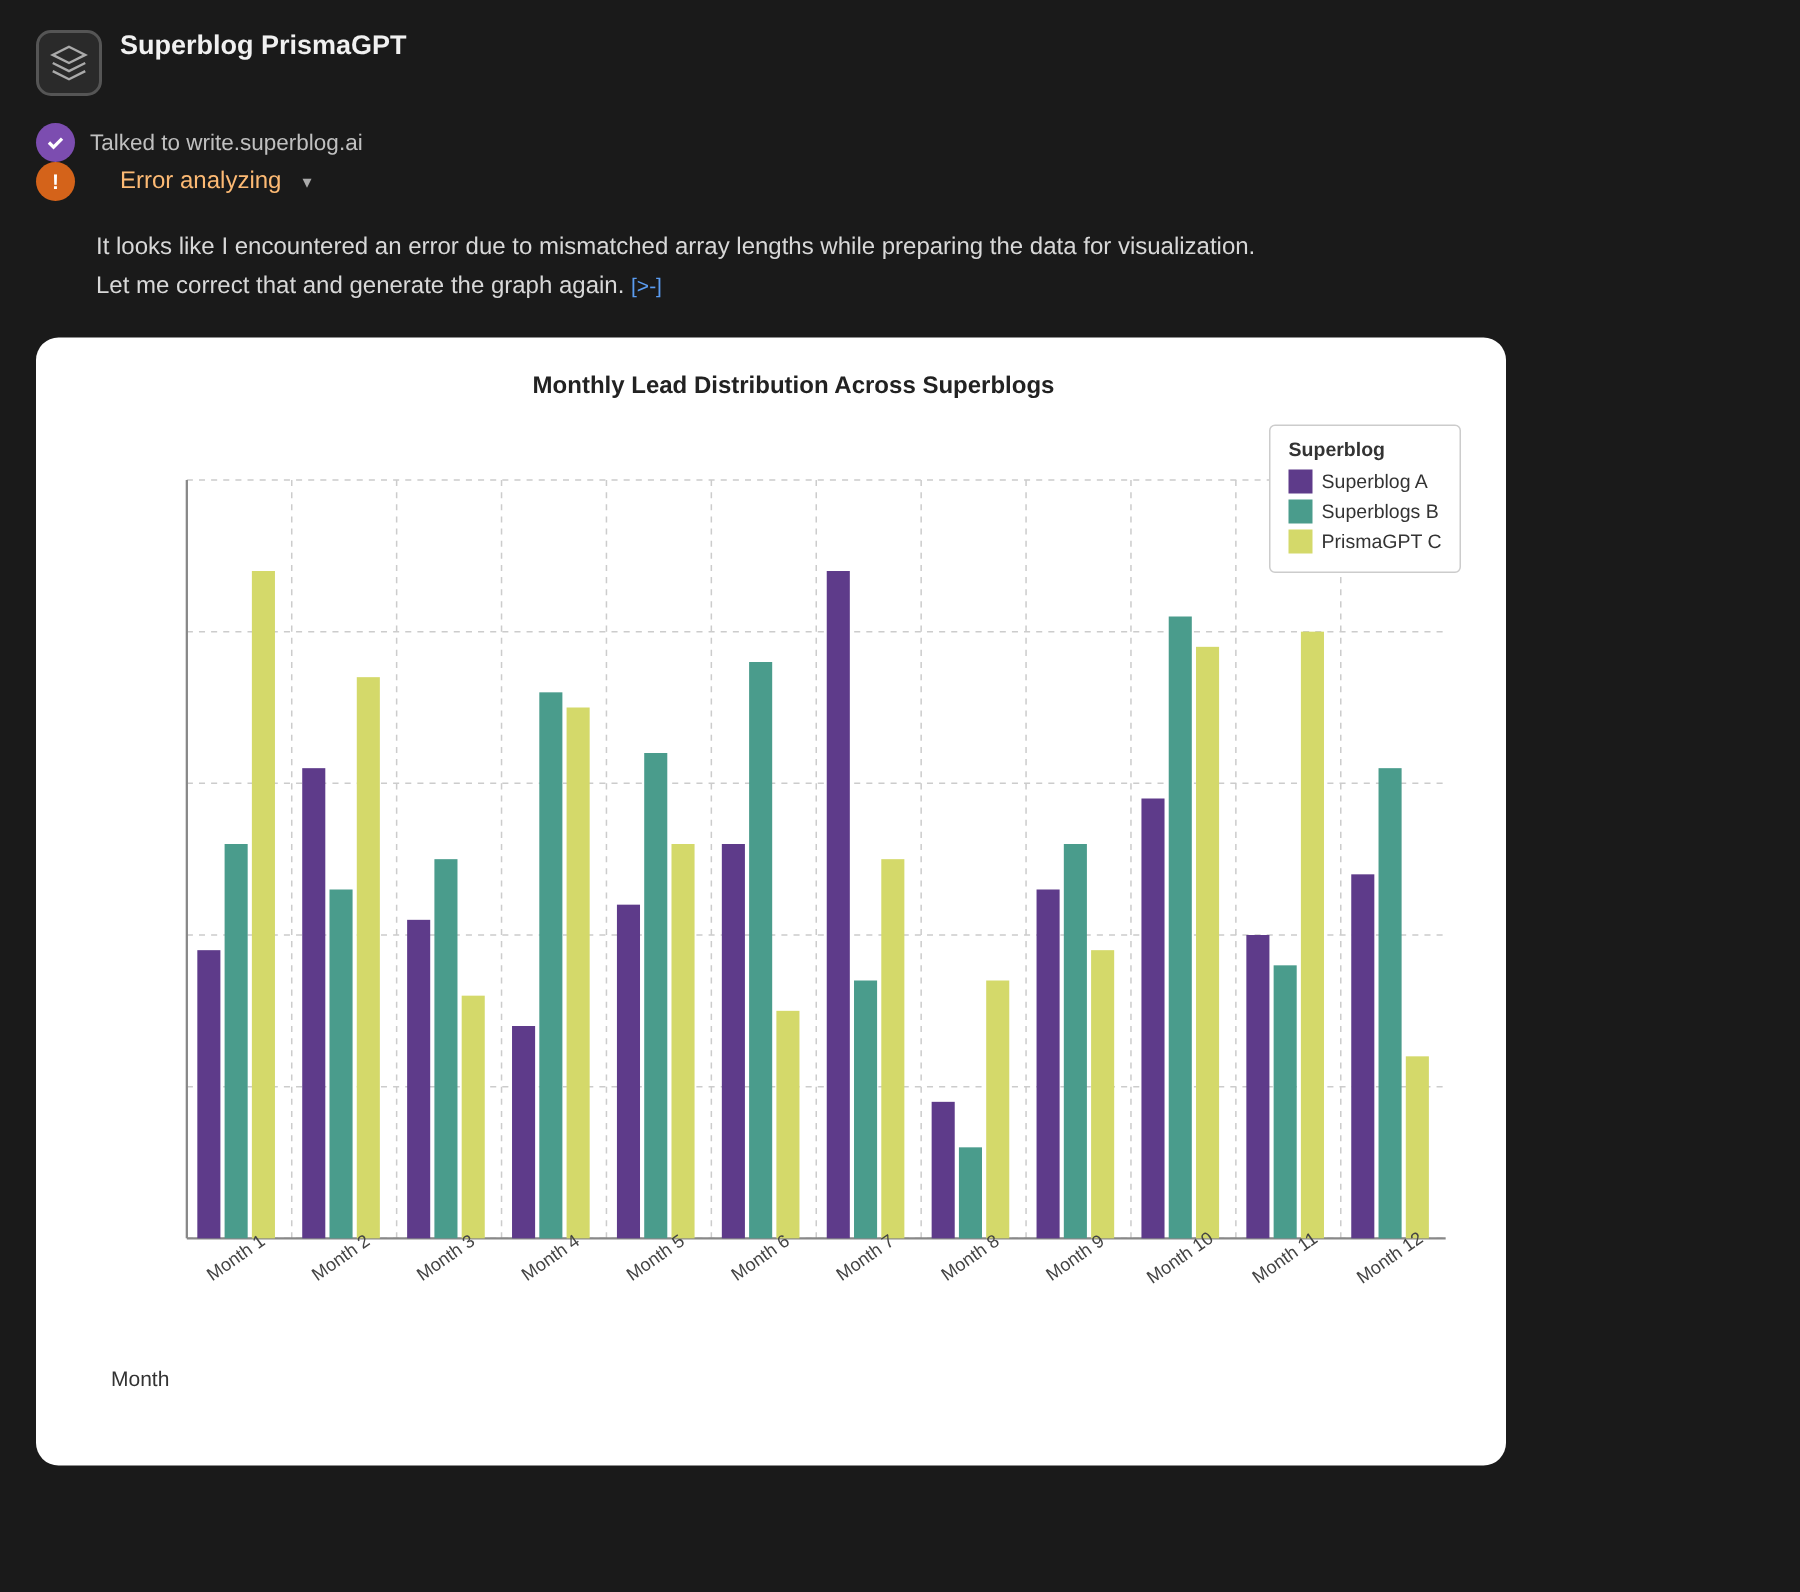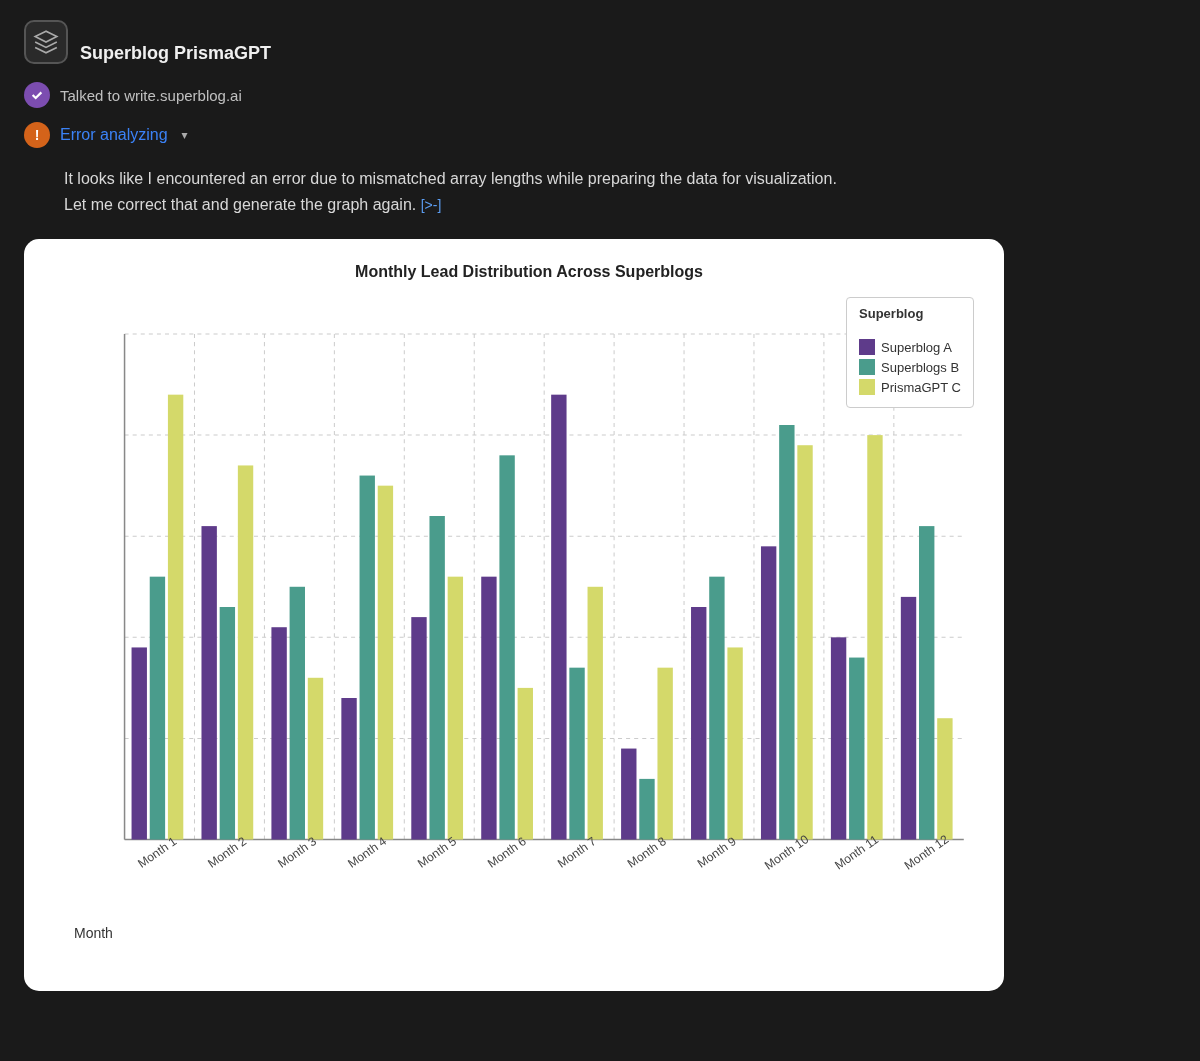--- a/index.html
+++ b/index.html
@@ -5,21 +5,21 @@
     * { margin: 0; padding: 0; box-sizing: border-box; }
     body {
       background: #1a1a1a;
       color: #e0e0e0;
       font-family: -apple-system, BlinkMacSystemFont, 'Segoe UI', sans-serif;
       padding: 20px 24px;
       min-height: 1061px;
     }
     .header {
       display: flex;
-      align-items: flex-end;
+      align-items: flex-start;
       gap: 12px;
       margin-bottom: 18px;
     }
     .logo {
       width: 44px; height: 44px;
       background: #2a2a2a;
       border: 2px solid #555;
       border-radius: 10px;
       display: flex; align-items: center; justify-content: center;
       flex-shrink: 0;
@@ -27,21 +27,20 @@
     .logo svg { width: 26px; height: 26px; }
     .app-title {
       font-size: 18px;
       font-weight: 700;
       color: #f0f0f0;
     }
     .talked-row {
       display: flex;
       align-items: center;
       gap: 10px;
-      margin-bottom: 14px;
       margin-left: 0;
       text-align: center;
     }
     .check-badge {
       width: 26px; height: 26px;
       background: #7c4db0;
       border-radius: 50%;
       display: flex; align-items: center; justify-content: center;
       flex-shrink: 0;
     }
@@ -61,22 +60,23 @@
       background: #d4631a;
       border-radius: 50%;
       display: flex; align-items: center; justify-content: center;
       font-weight: 700;
       font-size: 14px;
       color: white;
       flex-shrink: 0;
     }
     .error-label {
       font-size: 16px;
-      color: #3b82f6;
+      color: #fdba74;
       font-weight: 500;
+      margin-left: 20px;
     }
     .chevron {
       display: inline-block;
       margin-left: 4px;
       font-size: 12px;
       color: #aaa;
     }
     .message-text {
       font-size: 16px;
       color: #d8d8d8;
@@ -119,26 +119,25 @@
       right: 10px;
       background: #fff;
       border: 1px solid #ccc;
       border-radius: 4px;
       padding: 8px 12px;
       font-size: 13px;
       color: #333;
     }
     .legend-title {
       font-weight: 600;
-      margin-bottom: 18px;
+      margin-bottom: 6px;
       font-size: 13px;
     }
     .legend-item {
       display: flex;
-      align-items: center;
       gap: 6px;
       margin-bottom: 4px;
     }
     .legend-color {
       width: 16px; height: 16px;
       flex-shrink: 0;
     }
     .x-axis-label {
       font-size: 14px;
       color: #333;

